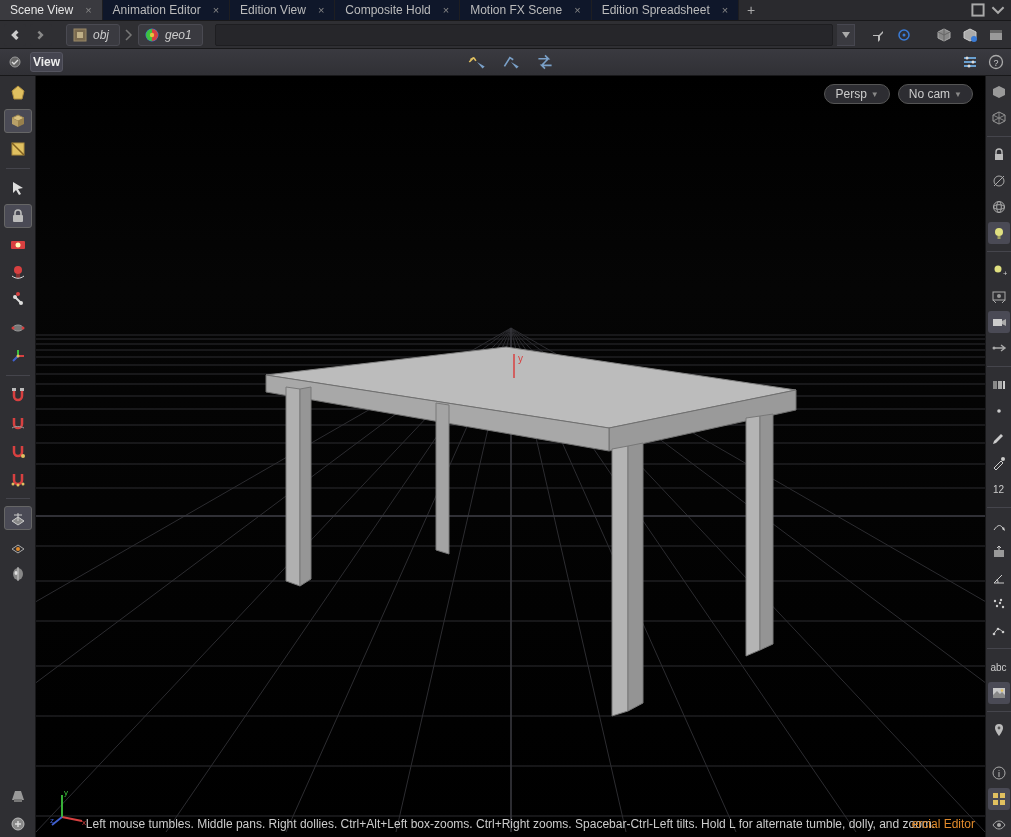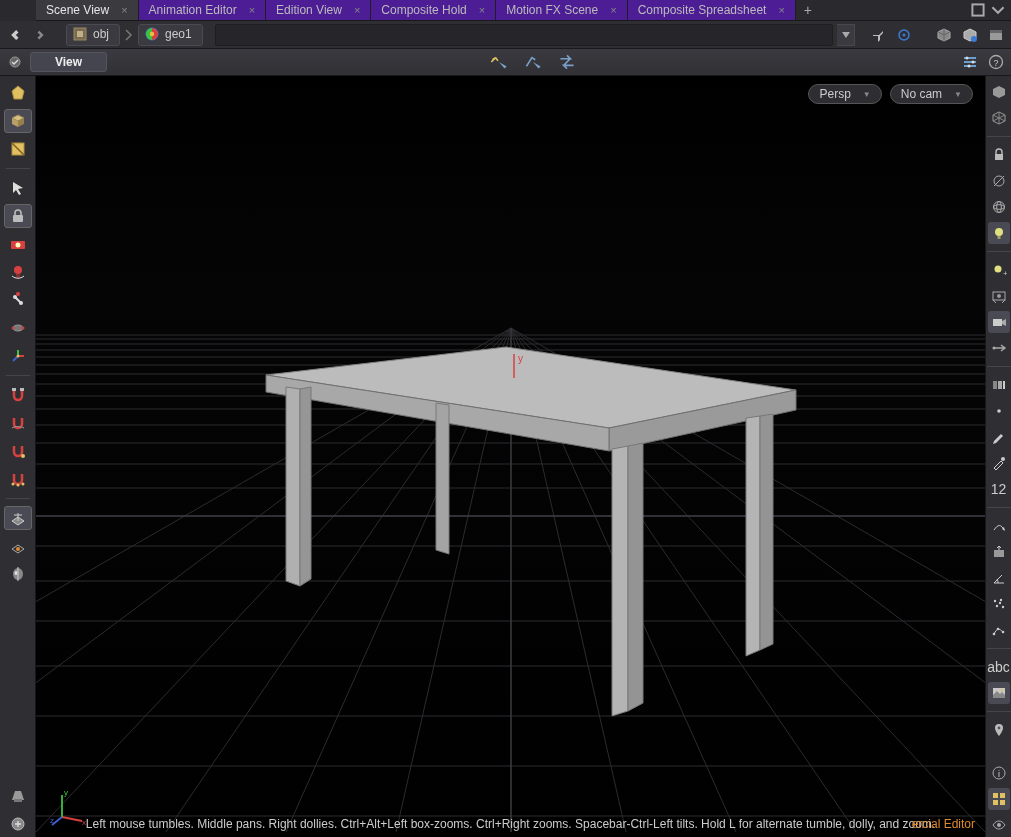--- a/index.html
+++ b/index.html
@@ -13,26 +13,25 @@
     overflow: hidden;
   }
 
   
   .tabstrip {
     height: 21px;
     background: #2a2a2e;
     display: flex;
     align-items: stretch;
     border-bottom: 1px solid #18181a;
-    margin-left: 36px;
   }
   .tab {
     display: flex; align-items: center;
     padding: 0 10px;
-    background: #4c1d95;
+    background: #0f172a;
     border-right: 1px solid #1e1e21;
     color: #bbb;
     cursor: pointer;
     gap: 8px;
     font-size: 12px;
   }
   .tab.active { background: #3a3a3f; color: #e6e6e6; }
   .tab-close { font-size: 11px; color: #888; margin-left: 4px; }
   .tab-add {
     width: 24px; display:flex; align-items:center; justify-content:center;
@@ -56,27 +55,28 @@
   }
   .nav-arrow {
     width: 22px; height: 22px;
     display:flex; align-items:center; justify-content:center;
     color:#ccc; cursor:pointer;
     background:#2f2f33;
     border-radius:3px;
   }
   .nav-arrow svg { width:14px; height:14px; }
   .crumb {
-    display:flex; gap:6px;
+    display:flex; align-items:center; gap:6px;
     background:#3a3a40;
     border:1px solid #4a4a52;
     border-radius:3px;
     padding: 2px 10px 2px 6px;
     height: 22px;
     cursor:pointer;
+    font-style:italic;
   }
   .crumb-icon {
     width:14px; height:14px;
     display:inline-block;
   }
   .crumb-sep {
     display:flex; align-items:center; justify-content:center;
     color:#888;
     width:10px;
   }
@@ -105,21 +105,21 @@
   .viewhdr {
     height: 27px;
     background: linear-gradient(#3a3a40, #303035);
     border-bottom:1px solid #18181a;
     display:flex; align-items:center;
     padding:0 4px;
   }
   .viewhdr .label {
     background:#454550;
     border:1px solid #555560;
-    padding:2px 24px;
+    padding:2px 2px;
     border-radius:3px;
     color:#eee;
     font-weight:bold;
     cursor:pointer;
     display:flex; align-items:center; gap:6px;
   }
   .viewhdr-center { flex:1; display:flex; justify-content:center; gap:12px; }
   .hdrtool {
     width:22px; height:22px; display:flex; align-items:center; justify-content:center;
     cursor:pointer; color:#9ecbe8;
@@ -181,21 +181,21 @@
     display:flex; gap:8px;
   }
   .pill {
     background:#2d2d32;
     border:1px solid #555;
     border-radius:12px;
     padding:2px 10px;
     color:#ccc;
     font-size:12px;
     cursor:pointer;
-    display:flex; align-items:center; gap:12px;
+    display:flex; align-items:center; gap:4px;
   }
   .pill .caret { font-size:8px; color:#888; }
 
   .vp-hint {
     position:absolute; left:0; right:0; bottom:6px;
     text-align:center;
     color:#ccc;
     font-size:12px;
     pointer-events:none;
   }
@@ -221,21 +221,21 @@
   .ruler-h .tri.r { transform:scaleX(-1); }
   .ruler-v {
     position:absolute; top:8px; left:0; bottom:0; width:8px;
     background:#2a2a2e; border-right:1px solid #444;
   }
   .ruler-v2 {
     position:absolute; top:8px; right:0; bottom:0; width:8px;
     background:#2a2a2e; border-left:1px solid #444;
   }
 
-  .abc { font-size:14px; color:#ccc; }
+  .abc { font-size:10px; color:#ccc; }
 
 </style>
 </head>
 <body>
 
 <div class="tabstrip">
   <div class="tab active">
     <span>Scene View</span>
     <span class="tab-close">×</span>
   </div>
@@ -249,21 +249,21 @@
   </div>
   <div class="tab">
     <span>Composite Hold</span>
     <span class="tab-close">×</span>
   </div>
   <div class="tab">
     <span>Motion FX Scene</span>
     <span class="tab-close">×</span>
   </div>
   <div class="tab">
-    <span>Composite Spreadsheet</span>
+    <span>Edition Spreadsheet</span>
     <span class="tab-close">×</span>
   </div>
   <div class="tab-add">+</div>
   <div class="tabstrip-spacer"></div>
   <div class="tabstrip-winbtns">
     <div class="winbtn">
       <svg viewBox="0 0 10 10">
           <rect x="1" y="1" width="8" height="8" fill="none" stroke="#aaa" stroke-width="1.4"></rect>
         </svg>
     </div>

